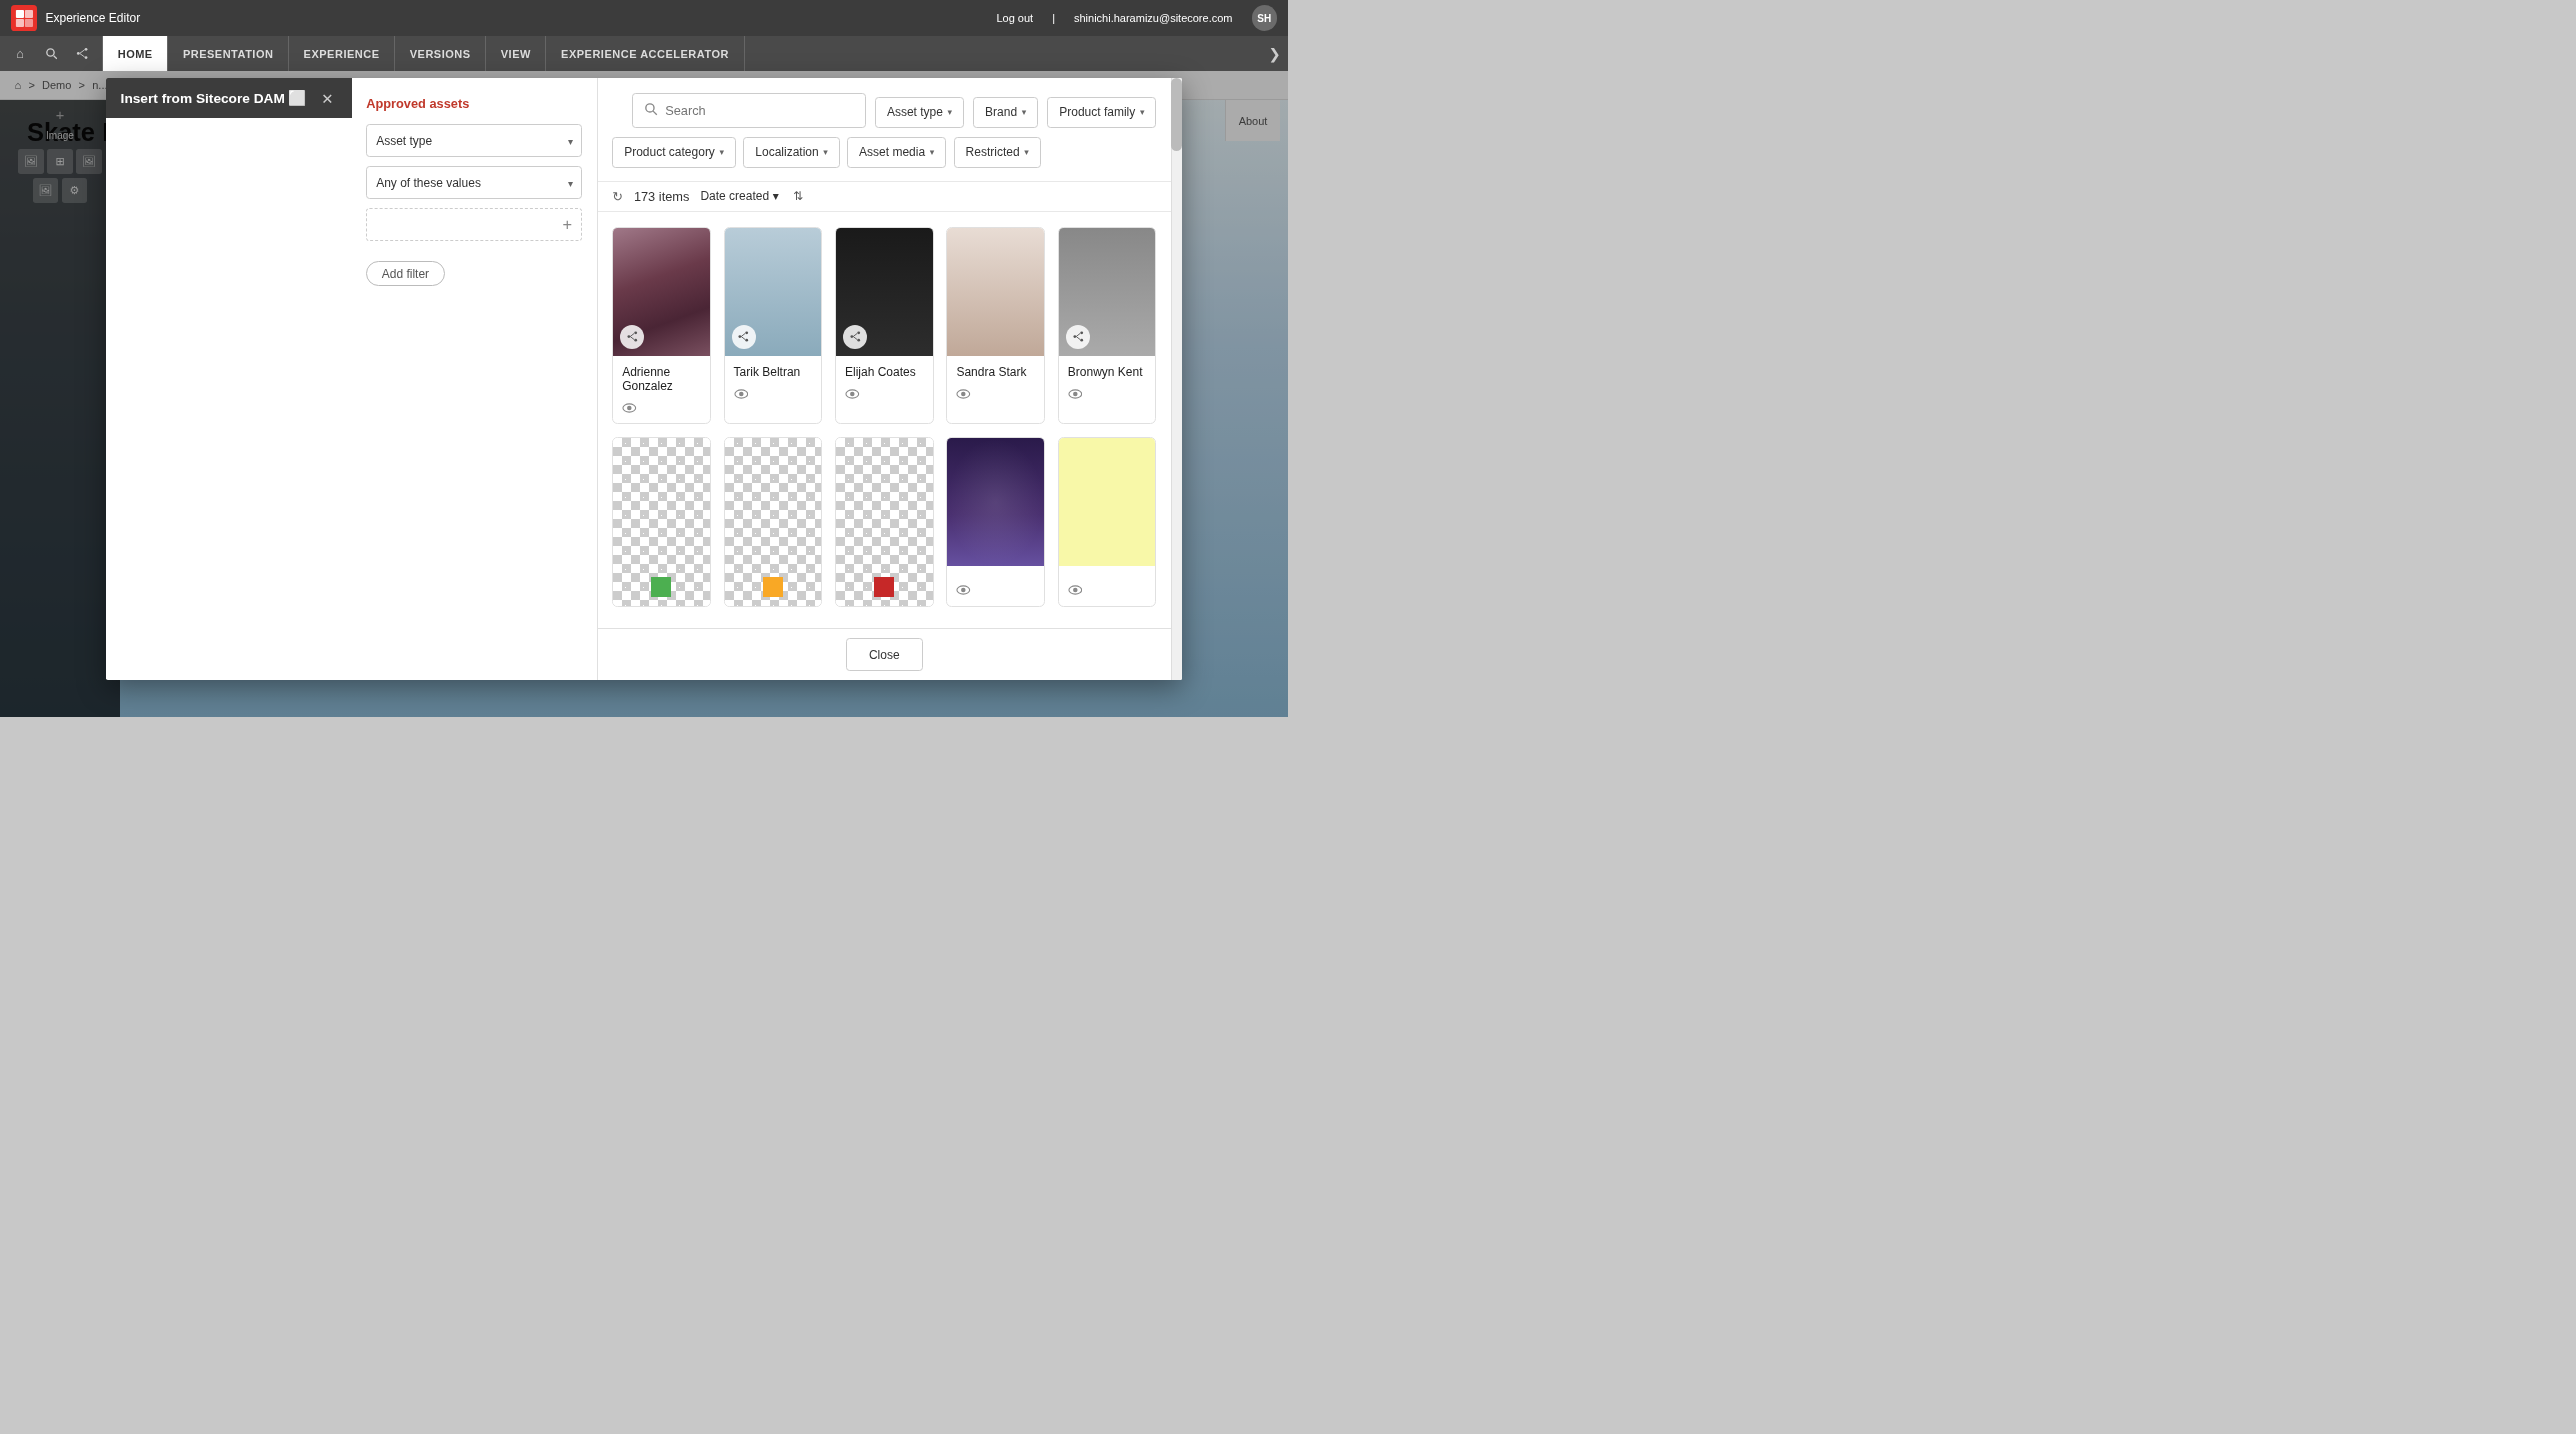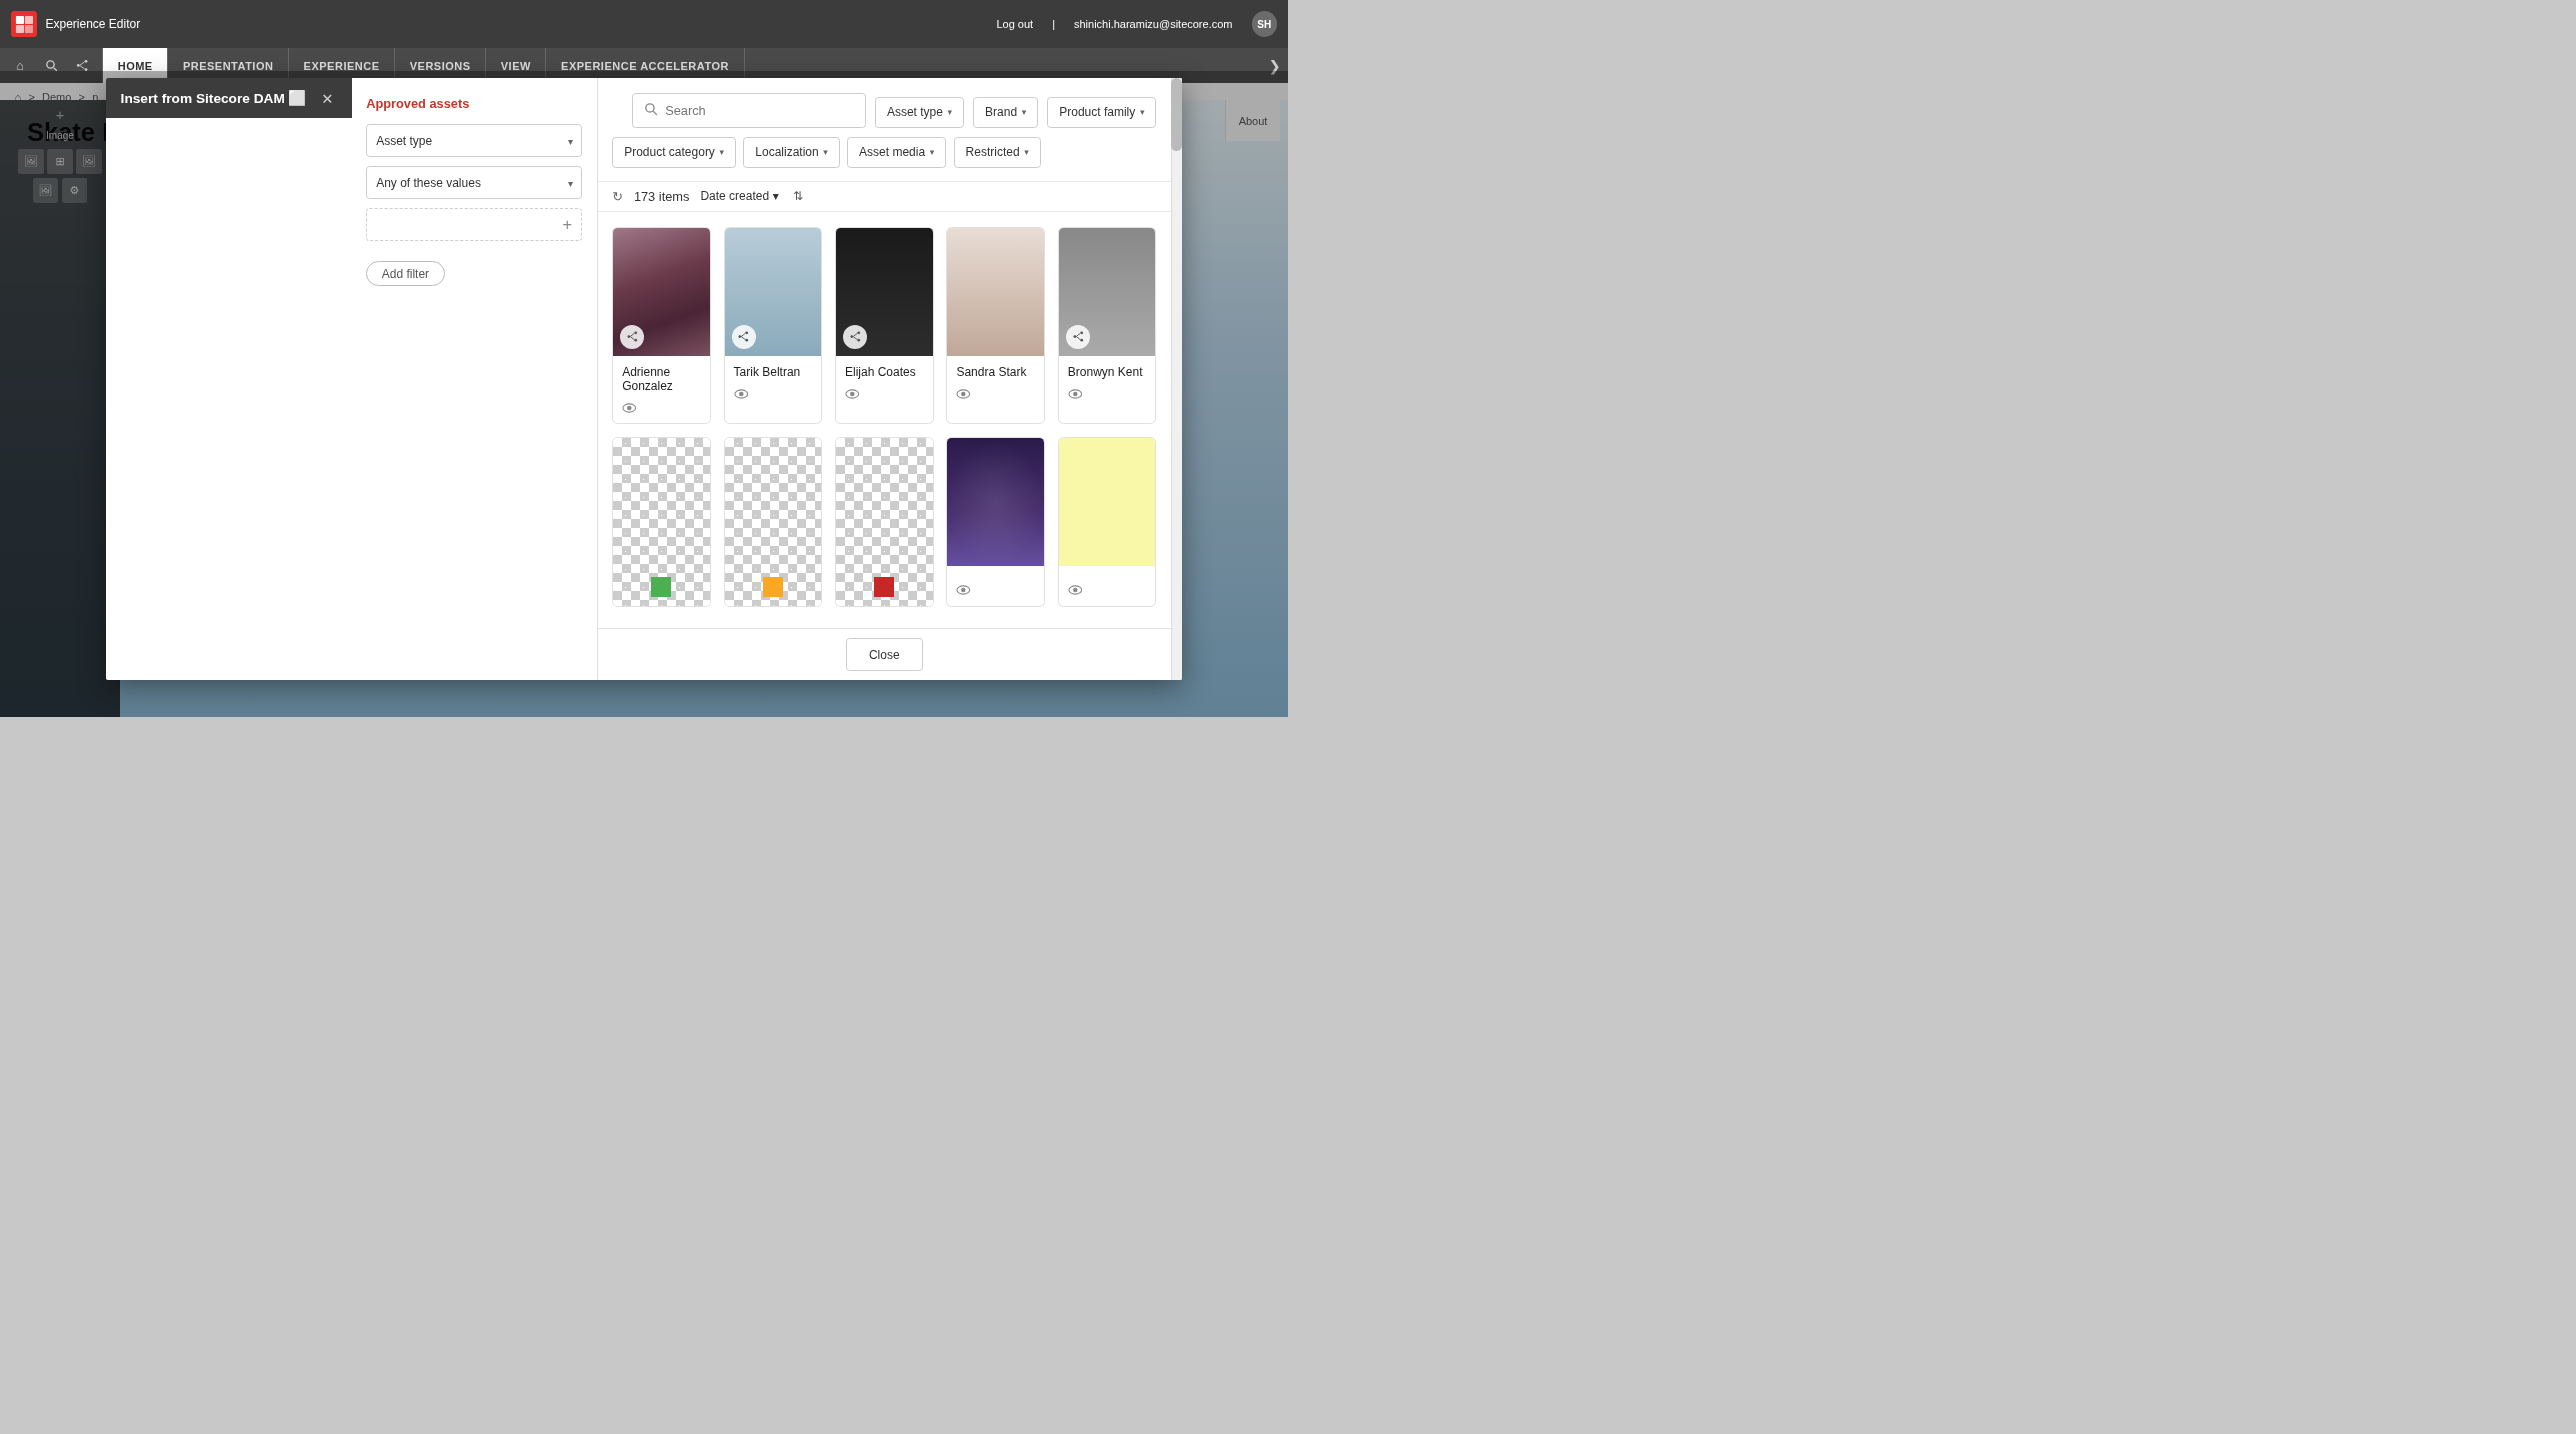--- a/index.html
+++ b/index.html
@@ -1,21 +1,21 @@
 <!DOCTYPE html>
 <html style="font-size:14.6px"><head>
   <meta charset="utf-8">
   <style>
     * { box-sizing: border-box; margin: 0; padding: 0; }
     body { font-family: Arial, sans-serif; background: #c8c8c8; width: 1288px; height: 717px; overflow: hidden; position: relative; }
 
     
     .top-bar {
       background: #3c3c3c;
-      height: 48px;
+      height: 36px;
       display: flex;
       align-items: center;
       padding: 0 11px;
       color: #fff;
       font-size: 12px;
       justify-content: space-between;
     }
     .top-bar-left { display: flex; align-items: center; gap: 9px; }
     .top-bar-logo {
       width: 25.5px; height: 25.5px;

